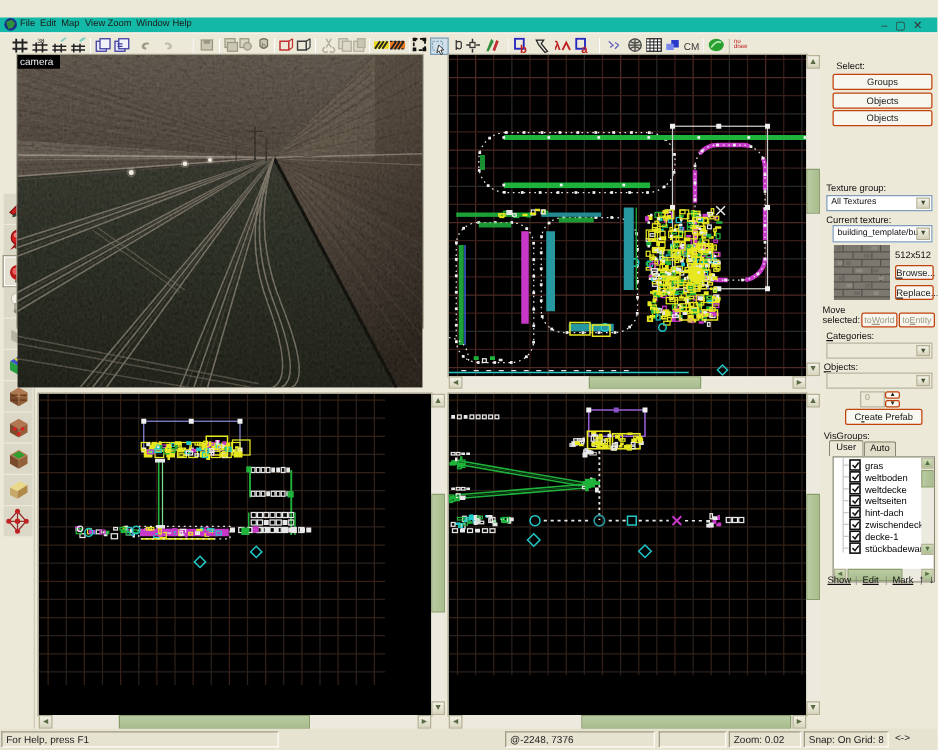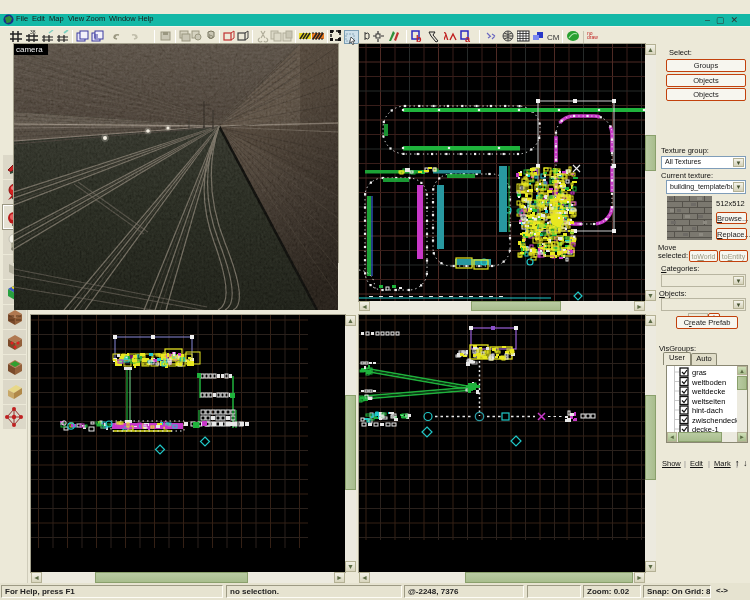--- a/index.html
+++ b/index.html
@@ -43,21 +43,21 @@
  font-size:7.5px;color:#222;text-align:center;}
 .xpbtn u{text-decoration:underline;}
 .combo{position:absolute;background:#fff;border:1px solid #7f9db9;font-size:7px;color:#111;white-space:nowrap;overflow:hidden;}
 .combo .arr{position:absolute;right:1px;top:1px;bottom:1px;width:11px;
  background:linear-gradient(#f4f3ea,#d5d2ba);border:1px solid #b4b194;font-size:6px;color:#44502e;
  text-align:center;line-height:9px;}
 .combo.dis{background:#ece9d8;border-color:#b8b5a1;}
 
 #status{left:0;top:583px;width:750px;height:17px;background:#e6e3d0;font-size:8px;color:#222;}
 .sfield{position:absolute;top:2px;height:13px;border:1px solid;border-color:#9d9a84 #fdfcf5 #fdfcf5 #9d9a84;
- padding:1px 1px 0 3px;background:#e6e3d0;white-space:nowrap;overflow:hidden;font-weight:bold;}
+ padding:1px 1px 0 3px;background:#e6e3d0;white-space:nowrap;overflow:hidden;}
 </style></head>
 <body>
 <div id="root">
 
 
 <div class="abs" id="menubar">
  <svg class="abs" style="left:3px;top:0px" width="11" height="11" viewBox="0 0 12 12">
   <circle cx="6" cy="6" r="5.5" fill="#1a2f8a"></circle>
   <path d="M2 4 L7 2 L10 5 L8 9 L4 10 Z" fill="#2f8f3a"></path>
  </svg>
@@ -1798,25 +1798,25 @@
  <div class="combo dis" style="left:5px;top:230px;width:85px;height:13px">
         <span class="arr">▼</span>
       </div>
  <div class="lbl" style="left:3px;top:245px"><u>O</u>bjects:</div>
  <div class="combo dis" style="left:5px;top:254px;width:85px;height:13px">
         <span class="arr">▼</span>
       </div>
  <div class="combo dis" style="left:32px;top:269px;width:20px;height:13px;color:#9a9780;padding:1px 0 0 3px">0</div>
  <div class="xpbtn" style="left:52px;top:269px;width:12px;height:6px;font-size:5px;line-height:5px">▲</div>
  <div class="xpbtn" style="left:52px;top:276px;width:12px;height:6px;font-size:5px;line-height:5px">▼</div>
- <div class="xpbtn" style="left:20px;top:272px;width:62px;height:13px;line-height:12px">C<u>r</u>eate Prefab</div>
+ <div class="xpbtn" style="left:20px;top:283px;width:62px;height:13px;line-height:12px">C<u>r</u>eate Prefab</div>
  <div class="lbl" style="left:3px;top:300px">VisGroups:</div>
  <div class="abs" id="tabuser" style="left:7px;top:308px;width:28px;height:13px;background:#ece9d8;border:1px solid #8a8873;border-bottom:none;border-radius:2px 2px 0 0;text-align:center;font-size:7.5px">User</div>
  <div class="abs" id="tabauto" style="left:35px;top:309px;width:26px;height:12px;background:#e0ddc8;border:1px solid #8a8873;border-bottom:none;border-radius:2px 2px 0 0;text-align:center;font-size:7.5px">Auto</div>
- <div class="abs" id="vislist" style="left:10px;top:321px;width:82px;height:78px;background:#fff;border:1px solid #8a8873;overflow:hidden">
+ <div class="abs" id="vislist" style="left:10px;top:321px;width:82px;height:101px;background:#fff;border:1px solid #8a8873;overflow:hidden">
   <svg width="80" height="88">
    <path d="M7.5 0 V76 M7.5 6 H12 M7.5 15.5 H12 M7.5 25 H12 M7.5 34.5 H12 M7.5 44 H12 M7.5 53.5 H12 M7.5 63 H12 M7.5 72.5 H12" stroke="#c8c8c8" fill="none"></path>
    <g>
     <g transform="translate(13,2)">
               <rect width="8" height="8" fill="#fff" stroke="#111" stroke-width="1.3"></rect>
               <path d="M2 4 l2 2 3-4" stroke="#111" stroke-width="1.2" fill="none"></path>
             </g>
     <g transform="translate(13,11.5)">
               <rect width="8" height="8" fill="#fff" stroke="#111" stroke-width="1.3"></rect>
               <path d="M2 4 l2 2 3-4" stroke="#111" stroke-width="1.2" fill="none"></path>
@@ -1875,20 +1875,19 @@
         <span style="position:absolute;left:46px;color:#888">|</span>
    <u style="position:absolute;left:52px">Mark</u>
         <span style="position:absolute;left:74px;color:#888">|</span>
  </div>
  <div class="abs" style="left:79px;top:414px;font-size:9px;font-weight:bold">↑</div>
  <div class="abs" style="left:87px;top:414px;font-size:9px;font-weight:bold">↓</div>
 </div>
 
 <div class="abs" id="status">
  <div class="sfield" style="left:1px;width:222px">For Help, press F1</div>
- <div class="sfield" style="left:226px;width:176px">no selection.</div>
  <div class="sfield" style="left:404px;width:120px">@-2248, 7376</div>
  <div class="sfield" style="left:527px;width:54px"></div>
  <div class="sfield" style="left:583px;width:58px">Zoom: 0.02</div>
  <div class="sfield" style="left:643px;width:68px">Snap: On Grid: 8</div>
  <div class="sfield" style="left:713px;width:36px;border:none">&lt;-&gt;</div>
 </div>
 
 </div>
 </body></html>

